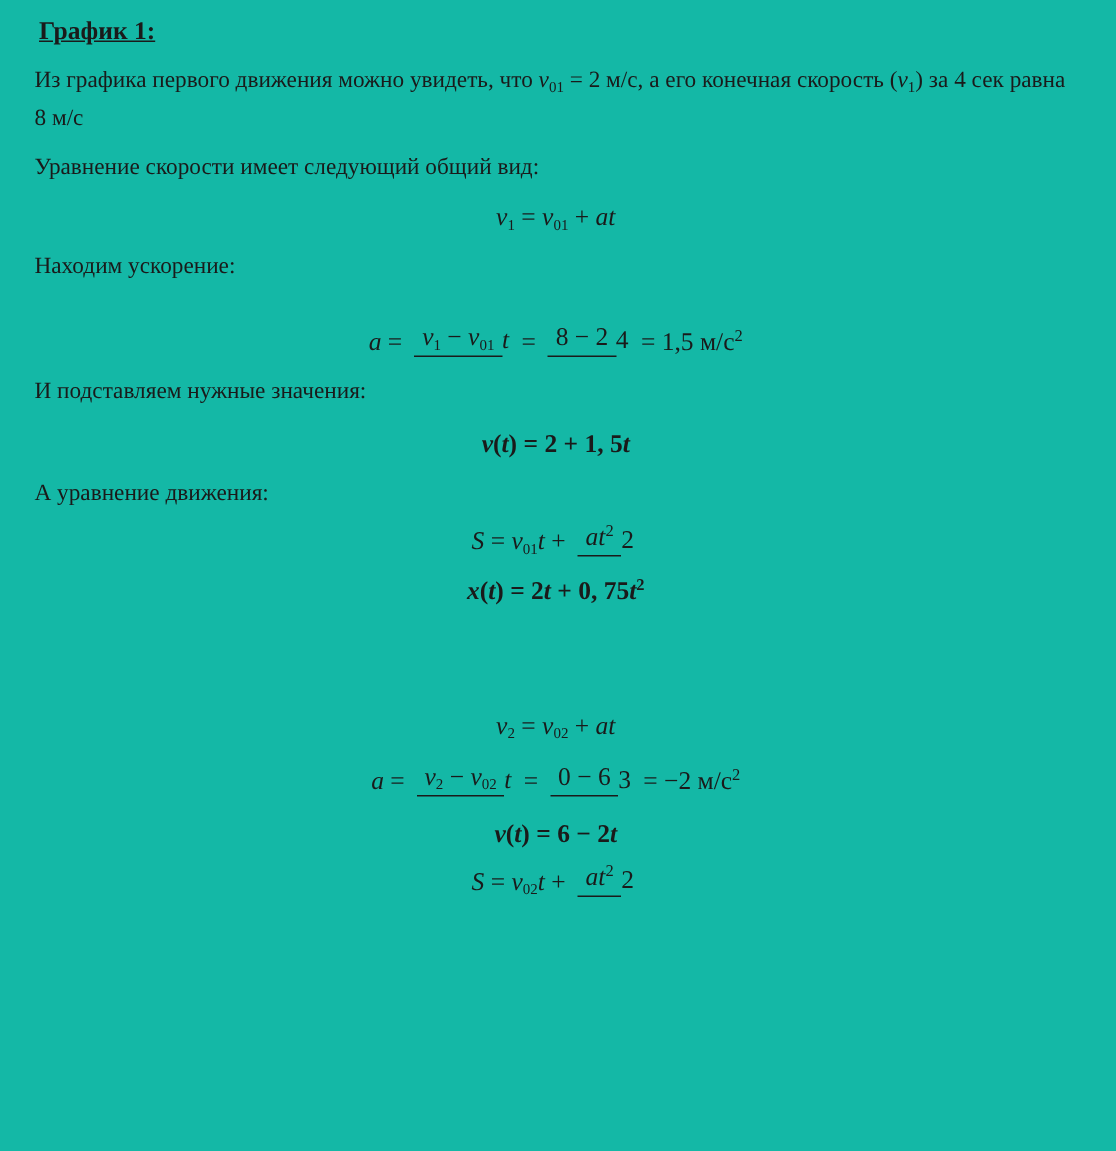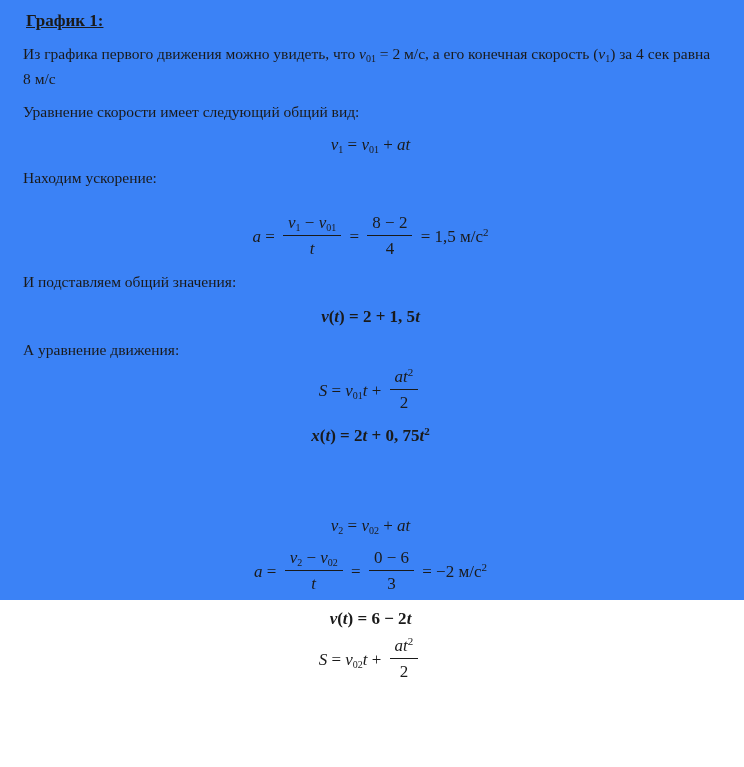--- a/index.html
+++ b/index.html
@@ -10,23 +10,23 @@
   body {
     width: 744px;
     height: 767px;
     overflow: hidden;
     font-family: "Liberation Serif", "DejaVu Serif", serif;
     color: #1a1a1a;
   }
   .page {
     box-sizing: border-box;
     width: 744px;
-    height: 600px;
+    height: 767px;
     padding: 9px 26px 0 23px;
-    background: #3b82f6;
+    background: #14b8a6;
   }
   .heading {
     font-size: 17px;
     font-weight: bold;
     line-height: 20px;
     margin: 0;
   }
   .heading .underline {
     text-decoration: underline;
   }
@@ -72,21 +72,21 @@
   }
   .formula sup, .body sup {
     font-size: 11px;
     font-style: normal;
     line-height: 0;
     vertical-align: 6px;
   }
 
   .frac {
     display: inline-flex;
-    flex-direction: column;
+    flex-direction: row;
     vertical-align: middle;
     text-align: center;
     margin: 0 4px;
     transform: translateY(-3px);
   }
   .frac .fnum {
     display: block;
     line-height: 21px;
     padding: 0 5px 2px 5px;
     border-bottom: 1.4px solid #1a1a1a;
@@ -113,21 +113,21 @@
   <p class="body" id="p3">Находим ускорение:</p>
 
   <div class="formula" id="f2"><span class="mi">a</span> = <span class="frac">
         <span class="fnum"><span class="mi">v</span><sub>1</sub> − <span class="mi">v</span><sub>01</sub></span>
         <span class="fden"><span class="mi">t</span></span>
       </span> = <span class="frac">
         <span class="fnum">8 − 2</span>
         <span class="fden">4</span>
       </span> = 1,5 м/с<sup>2</sup></div>
 
-  <p class="body" id="p4">И подставляем общий значения:</p>
+  <p class="body" id="p4">И подставляем нужные значения:</p>
 
   <div class="formula bold" id="f3"><span class="mi">v</span>(<span class="mi">t</span>) = 2 + 1, 5<span class="mi">t</span></div>
 
   <p class="body" id="p5">А уравнение движения:</p>
 
   <div class="formula" id="f4"><span class="mi">S</span> = <span class="mi">v</span><sub>01</sub><span class="mi">t</span> + <span class="frac">
         <span class="fnum"><span class="mi">at</span><sup>2</sup></span>
         <span class="fden">2</span>
       </span></div>
 

